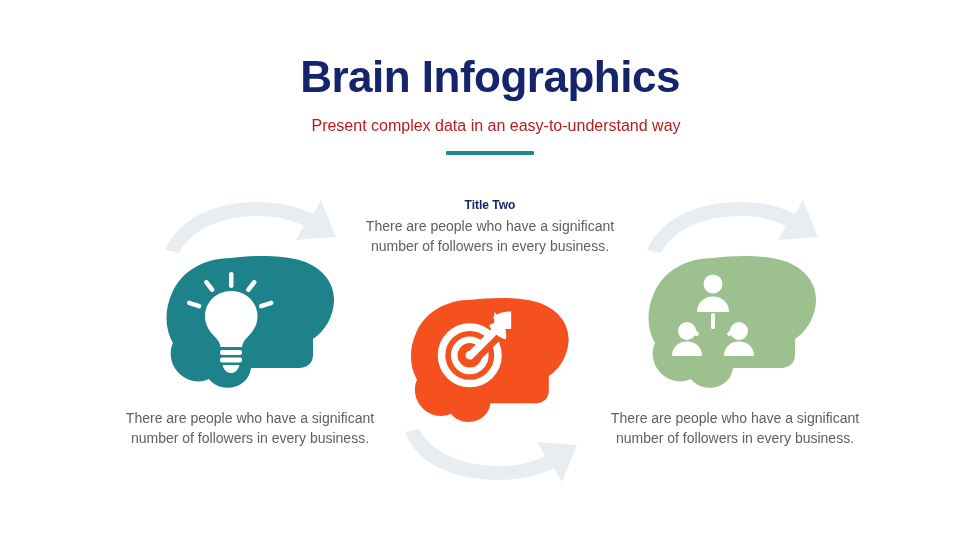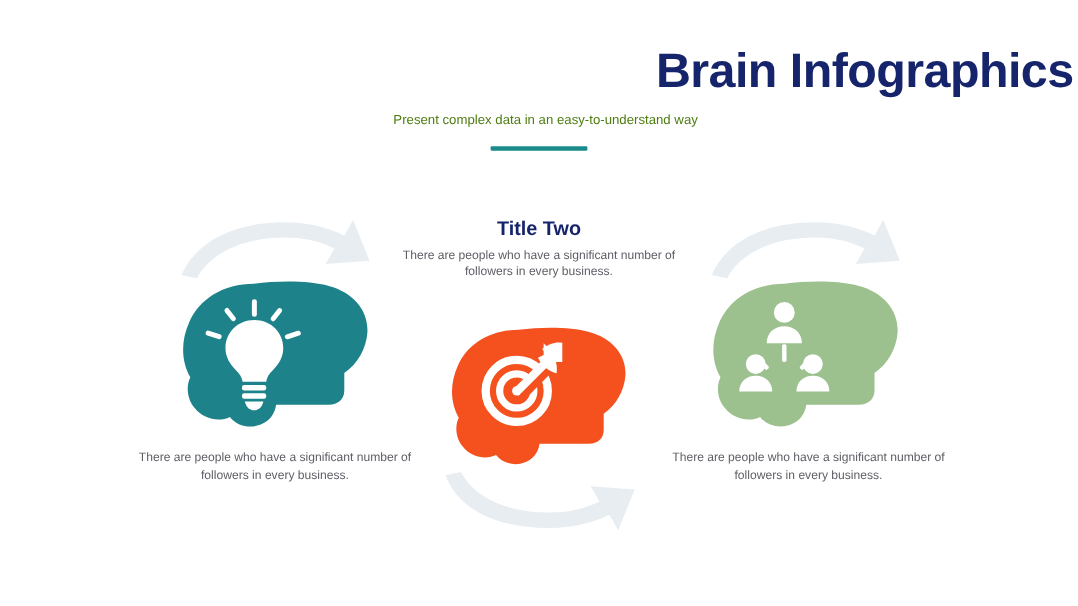--- a/index.html
+++ b/index.html
@@ -27,26 +27,25 @@
     top: 38px;
     width: 980px;
     text-align: center;
   }
   .page-title {
     font-size: 44px;
     font-weight: bold;
     color: #16256b;
     letter-spacing: -0.5px;
     line-height: 1.05;
-    margin: 4px;
-    text-align: right;
+    margin: 16px;
   }
   .page-subtitle {
-    font-size: 12px;
-    color: #4d7c0f;
+    font-size: 16px;
+    color: #b91c1c;
     margin: 14px 0 0 12px;
     line-height: 1.2;
   }
   .title-divider {
     width: 88px;
     height: 4px;
     background: #1a8b8b;
     margin: 16px auto 0 auto;
     border-radius: 1px;
   }
@@ -62,28 +61,28 @@
     position: absolute;
   }
   .brain-node svg { display: block; overflow: visible; }
 
   
   .caption {
     position: absolute;
     text-align: center;
   }
   .caption-title {
-    font-size: 18px;
+    font-size: 12px;
     font-weight: bold;
     color: #16256b;
     margin: 0 0 5px 0;
     line-height: 1.2;
   }
   .caption-body {
-    font-size: 11px;
+    font-size: 14px;
     color: #5e5e66;
     line-height: 1.42;
     margin: 0;
   }
 </style>
 </head>
 <body>
 
 <div id="slide">
 

